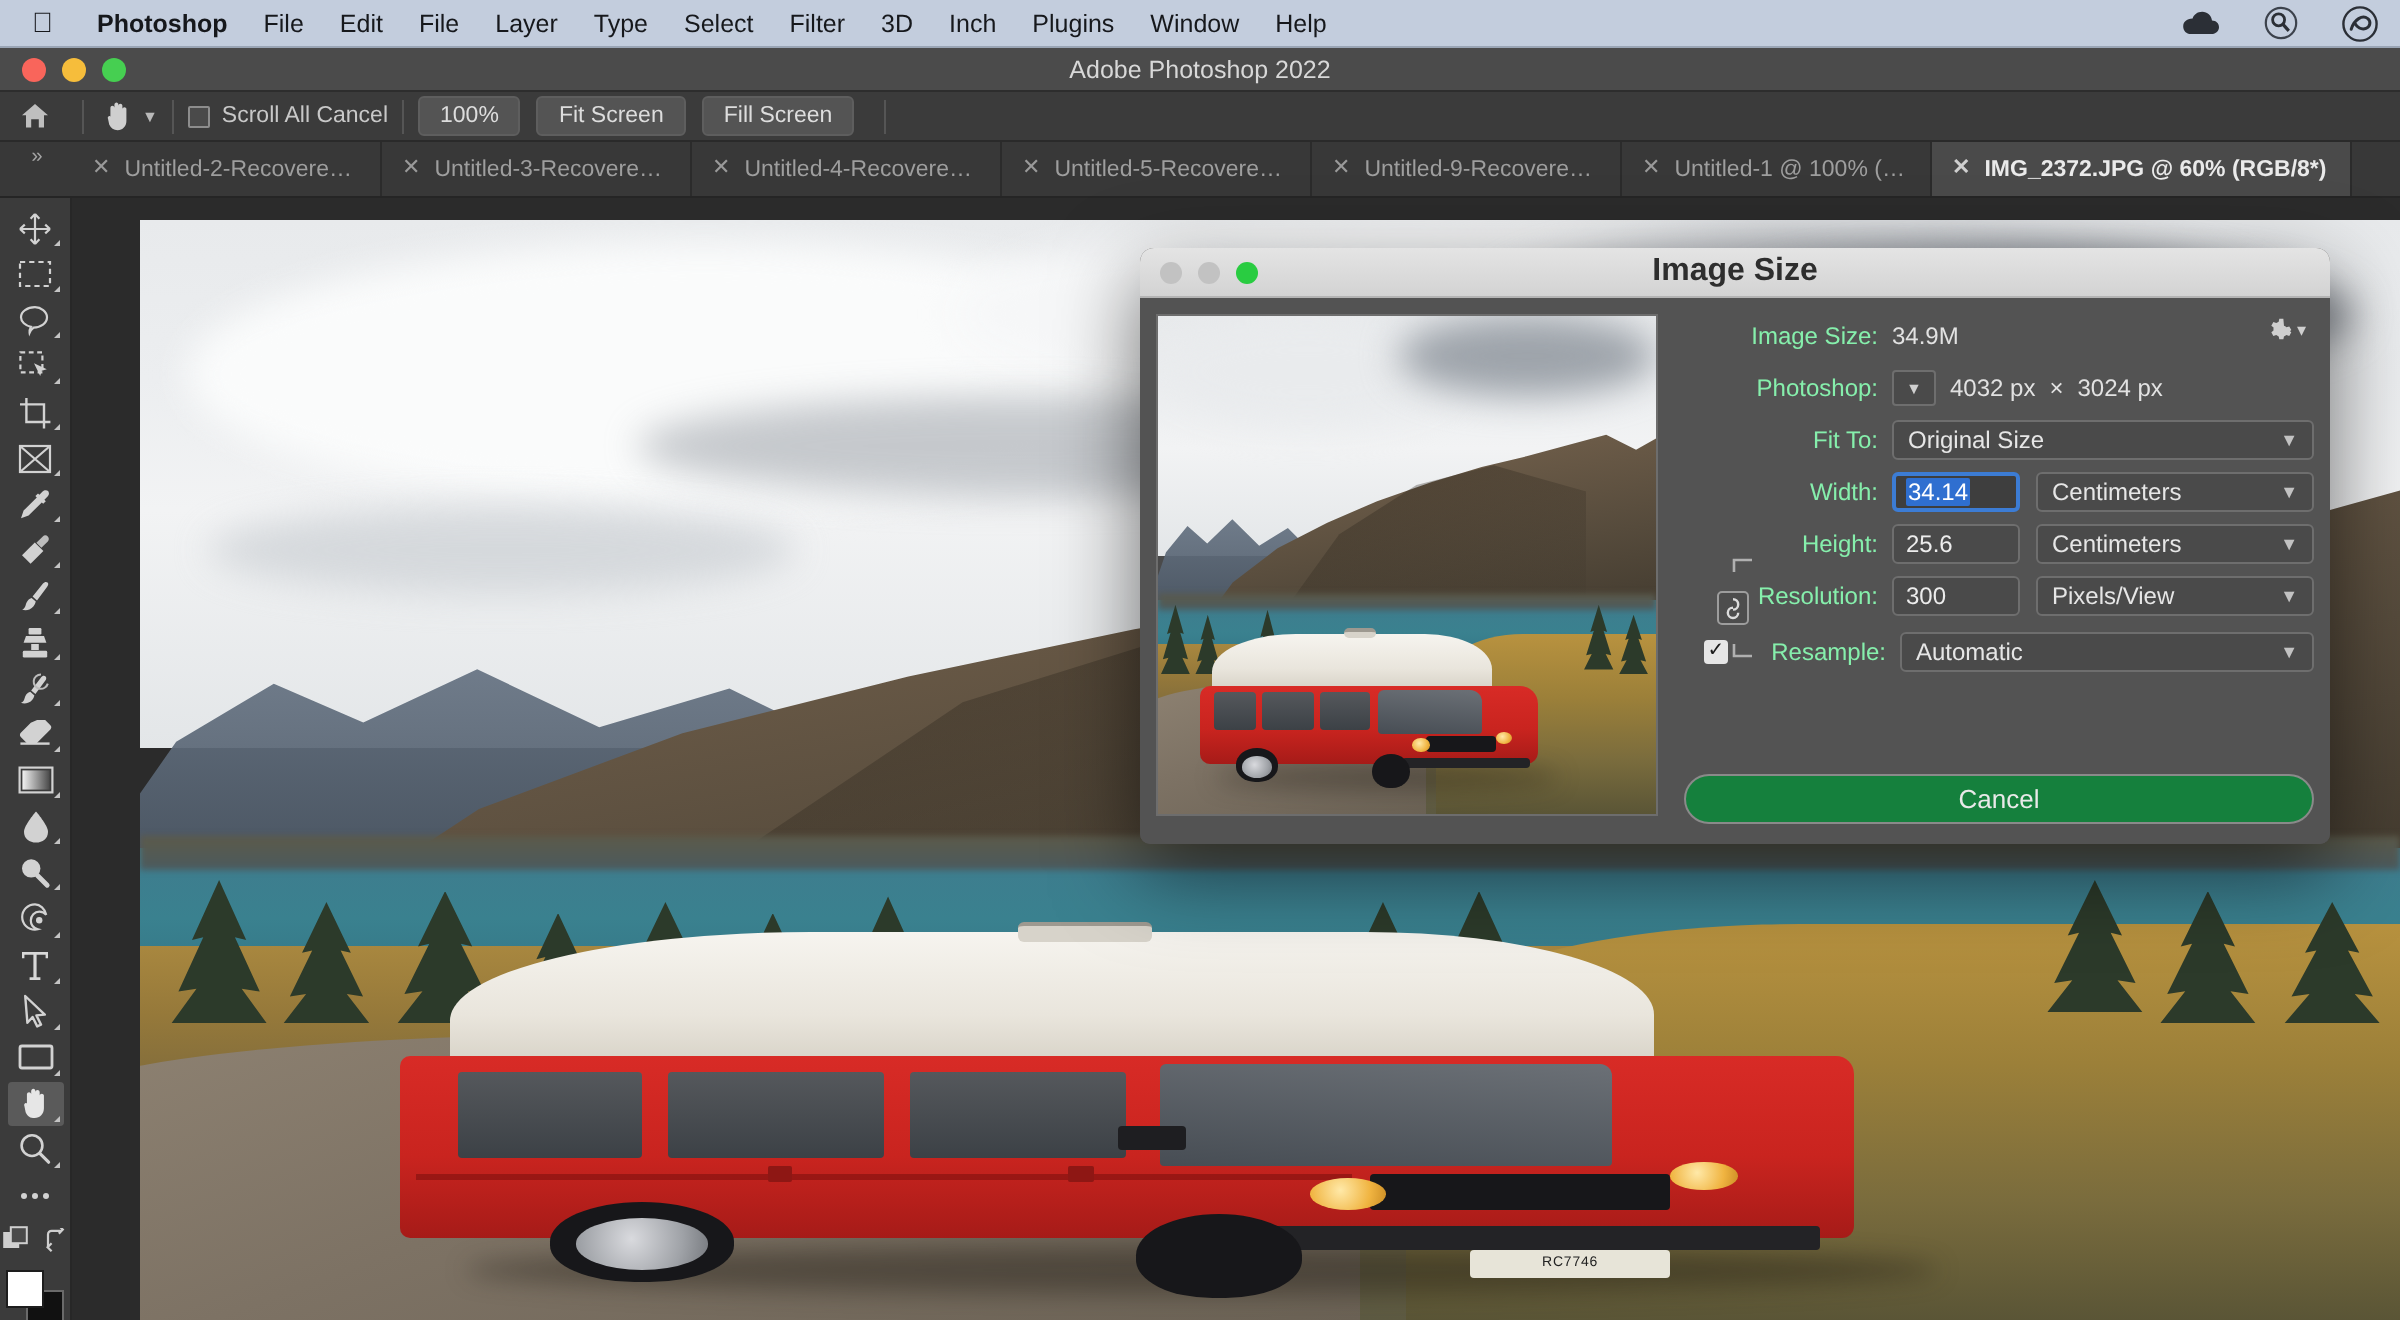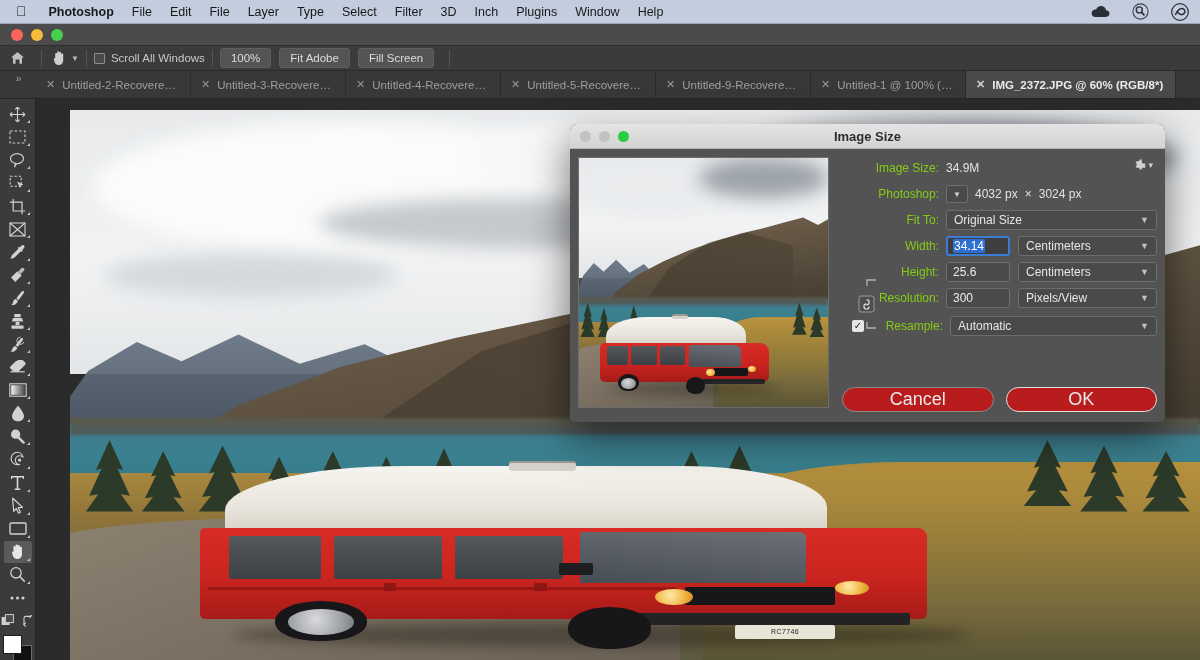--- a/index.html
+++ b/index.html
@@ -212,34 +212,34 @@
   .dlg-title {
     height: 25px; background: linear-gradient(180deg,#e4e4e4,#d3d3d3);
     border-bottom: 1px solid #b4b4b4;
     display: flex; align-items: center; position: relative;
   }
   .dlg-lights { display: flex; gap: 8px; padding-left: 10px; }
   .dlg-lights .d { width: 11px; height: 11px; border-radius: 50%; background: #c2c2c2; }
   .dlg-lights .d.green { background: #29cc41; }
   .dlg-title .t {
     position: absolute; left: 0; right: 0; text-align: center;
-    font-size: 13px; font-weight: bold; color: #2e2e2e;
+    font-size: 16px; font-weight: bold; color: #2e2e2e;
   }
   .dlg-body { position: relative; height: 273px; background: #535353; padding: 8px 0 0 0; }
 
   .preview {
     position: absolute; left: 8px; top: 8px; width: 251px; height: 251px;
     background: #4a4a4a; border: 1px solid #6d6d6d; overflow: hidden;
   }
 
   .fields { position: absolute; left: 272px; top: 6px; right: 8px; }
   .frow { display: flex; align-items: center; height: 26px; margin-bottom: 0px; }
   .flabel {
     width: 104px; text-align: right; padding-right: 7px;
-    font-size: 12px; color: #84cc16; white-space: nowrap;
+    font-size: 12px; color: #86efac; white-space: nowrap;
   }
   .fval { font-size: 12px; color: #e2e2e2; }
   .gear { position: absolute; right: 4px; top: 3px; display: flex; align-items: center; gap: 2px; }
   .dimbox {
     width: 22px; height: 18px; background: #4a4a4a; border: 1px solid #6e6e6e;
     border-radius: 2px; display: inline-flex; align-items: center; justify-content: center;
     font-size: 8px; color: #d0d0d0; margin-right: 7px;
   }
   .sel {
     flex: 1; height: 20px; background: #4a4a4a; border: 1px solid #6e6e6e;
@@ -263,22 +263,22 @@
     width: 12px; height: 12px; background: #e6e6e6; border-radius: 2px;
     display: inline-flex; align-items: center; justify-content: center;
     color: #1c1c1c; font-size: 10px; line-height: 1; margin-right: 0px;
   }
   .buttons {
     position: absolute; left: 272px; right: 8px; bottom: 10px;
     display: flex; gap: 12px;
   }
   .dbtn {
     flex: 1; height: 25px; border-radius: 13px;
-    border: 1px solid #8a8a8a; background: #b91c1c; color: #e9e9e9;
-    font-size: 18px; font-family: "Liberation Sans", sans-serif;
+    border: 1px solid #8a8a8a; background: #15803d; color: #e9e9e9;
+    font-size: 13px; font-family: "Liberation Sans", sans-serif;
     display: flex; align-items: center; justify-content: center;
   }
   .dbtn.primary { border: 1.5px solid #e0e0e0; }
 </style>
 </head>
 <body>
 
 <div id="app">
 
   <div class="macbar">
@@ -316,43 +316,44 @@
         </svg>
     </span>
   </div>
 
   <div class="winbar">
     <div class="lights">
       <span class="light l-red"></span>
       <span class="light l-yel"></span>
       <span class="light l-grn"></span>
     </div>
+    <span class="wintitle">Adobe Photoshop 2022</span>
   </div>
 
   <div class="optbar">
     <span class="home-ico">
       <svg width="15" height="14" viewBox="0 0 15 14">
           <path d="M7.5 1L14 6.6h-2v6.2H9.4V8.6H5.6v4.2H3V6.6H1z" fill="#bfbfbf"></path>
         </svg>
     </span>
     <span class="opt-sep"></span>
     <span class="hand-ico">
       <svg width="16" height="16" viewBox="0 0 16 16">
           <path d="M4.2 8.2V3.9c0-.6.5-1 1-1s1 .4 1 1v3.4V2.4c0-.6.5-1.1 1-1.1.6 0 1 .5 1 1.1v4.8V2.9c0-.6.5-1 1-1s1 .4 1 1v4.4V4.5c0-.5.5-.9 1-.9s1 .4 1 .9v6c0 2.7-1.9 4.6-4.4 4.6-2 0-3.3-.9-4.2-2.8L3 9.4c-.3-.6 0-1.2.6-1.4.3-.1.5 0 .6.2z" fill="#cfcfcf"></path>
         </svg>
       <span class="chev">▼</span>
     </span>
     <span class="opt-sep"></span>
     <span class="chk-wrap">
       <span class="chk"></span>
-      <span>Scroll All Windows</span>
+      <span>Scroll All Cancel</span>
     </span>
     <span class="opt-sep"></span>
     <button class="obtn">100%</button>
-    <button class="obtn">Fit Adobe</button>
+    <button class="obtn">Fit Screen</button>
     <button class="obtn">Fill Screen</button>
     <span class="opt-sep"></span>
   </div>
 
   <div class="tabbar">
     <span class="tb-chevrons">»</span>
     <div class="tab">
       <span class="x">✕</span>
       <span class="lbl">Untitled-2-Recovered …</span>
     </div>
@@ -740,18 +741,17 @@
           <span class="flabel" style="width:86px;">Resample:</span>
           <span class="sel">
             <span>Automatic</span>
             <span class="cv">▼</span>
           </span>
         </div>
       </div>
 
       <div class="buttons">
         <button class="dbtn">Cancel</button>
-        <button class="dbtn primary">OK</button>
       </div>
     </div>
   </div>
 
 </div>
 
 </body></html>

